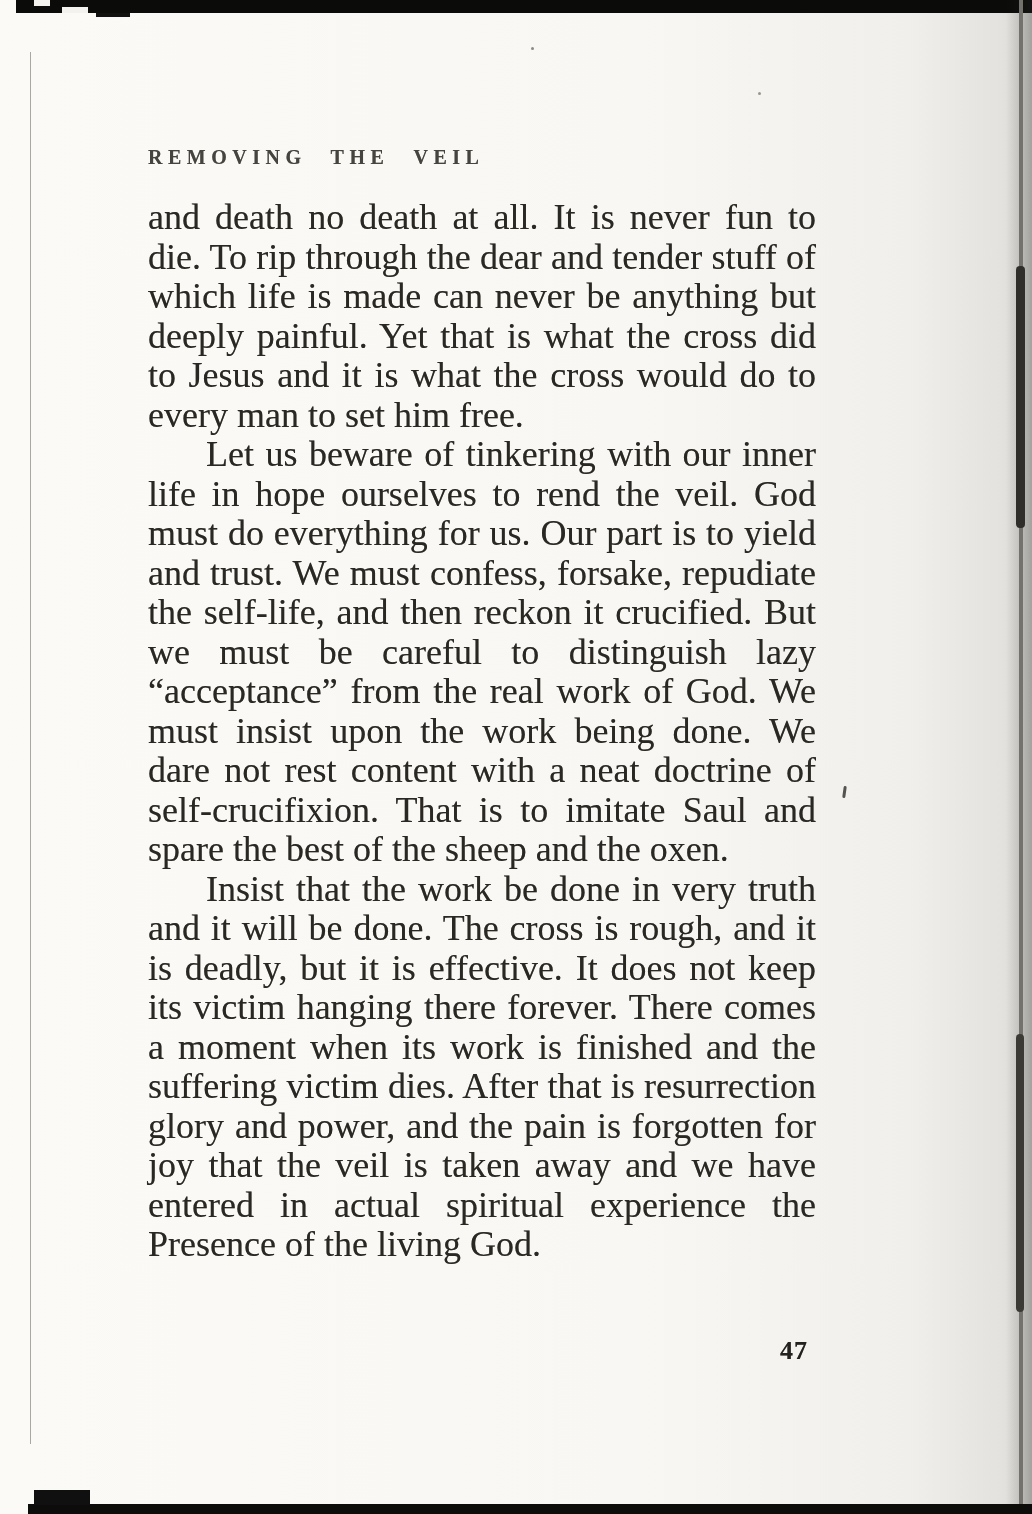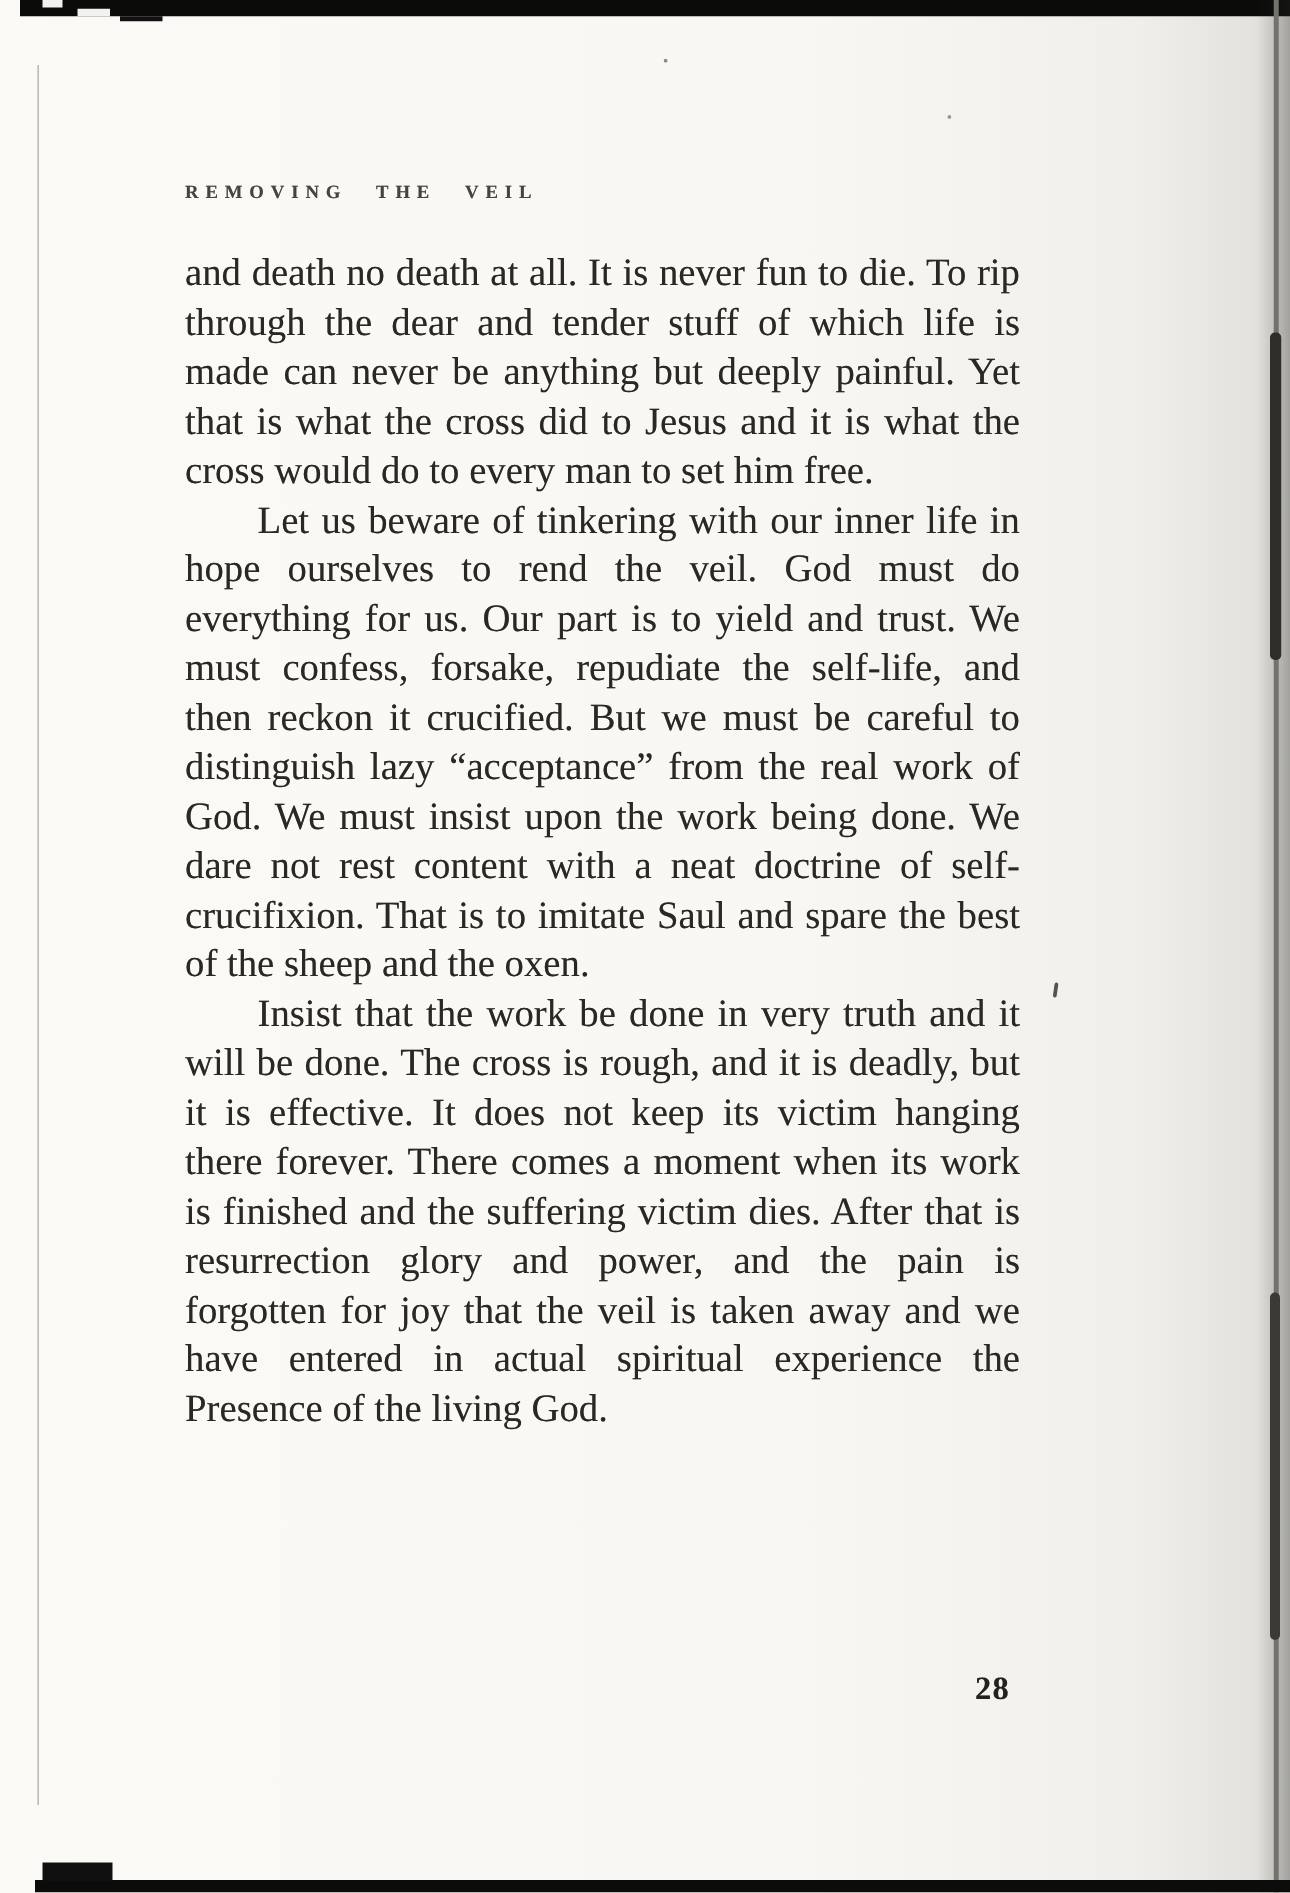--- a/index.html
+++ b/index.html
@@ -54,28 +54,28 @@
     position: absolute; left: 30px; top: 52px; width: 1px; height: 1392px;
     background: #a9a8a2;
   }
   .speck-1 { position: absolute; left: 531px; top: 47px; width: 3px; height: 3px; background: #8b8a84; border-radius: 50%; }
   .speck-2 { position: absolute; left: 758px; top: 92px; width: 3px; height: 3px; background: #98978f; border-radius: 50%; }
   .speck-3 { position: absolute; left: 843px; top: 786px; width: 3px; height: 12px; background: #55534d; border-radius: 2px; transform: rotate(8deg); }
 
   
   .running-header {
     position: absolute; left: 148px; top: 146px;
-    font-size: 15px; font-weight: 700;
+    font-size: 20px; font-weight: 700;
     letter-spacing: 5.5px; word-spacing: 14px;
     color: #46443e;
     text-shadow: 0 0 0.4px rgba(60,58,52,0.5);
   }
   .textblock {
     position: absolute; left: 148px; top: 198px; width: 668px;
-    font-size: 31px; line-height: 39.5px;
+    font-size: 36px; line-height: 39.5px;
     color: #2a2822;
     text-align: justify;
     text-shadow: 0 0 0.4px rgba(40,38,32,0.45);
   }
   .para { text-indent: 58px; }
   .para.first { text-indent: 0; }
   .para.italic { font-style: italic; }
   .page-number {
     position: absolute; left: 780px; top: 1336px;
     font-size: 26px; font-weight: 700; color: #23221e;
@@ -104,15 +104,15 @@
   <div class="speck-3"></div>
 
   <div class="running-header">REMOVING THE VEIL</div>
 
   <div class="textblock">
     <p class="para first">and death no death at all. It is never fun to die. To rip through the dear and tender stuff of which life is made can never be anything but deeply painful. Yet that is what the cross did to Jesus and it is what the cross would do to every man to set him free.</p>
     <p class="para">Let us beware of tinkering with our inner life in hope ourselves to rend the veil. God must do everything for us. Our part is to yield and trust. We must confess, forsake, repudiate the self-life, and then reckon it crucified. But we must be careful to distinguish lazy “acceptance” from the real work of God. We must insist upon the work being done. We dare not rest content with a neat doctrine of self-crucifixion. That is to imitate Saul and spare the best of the sheep and the oxen.</p>
     <p class="para">Insist that the work be done in very truth and it will be done. The cross is rough, and it is deadly, but it is effective. It does not keep its victim hanging there forever. There comes a moment when its work is finished and the suffering victim dies. After that is resurrection glory and power, and the pain is forgotten for joy that the veil is taken away and we have entered in actual spiritual experience the Presence of the living God.</p>
   </div>
 
-  <div class="page-number">28</div>
+  <div class="page-number">47</div>
 
 </div>
 
 </body></html>

